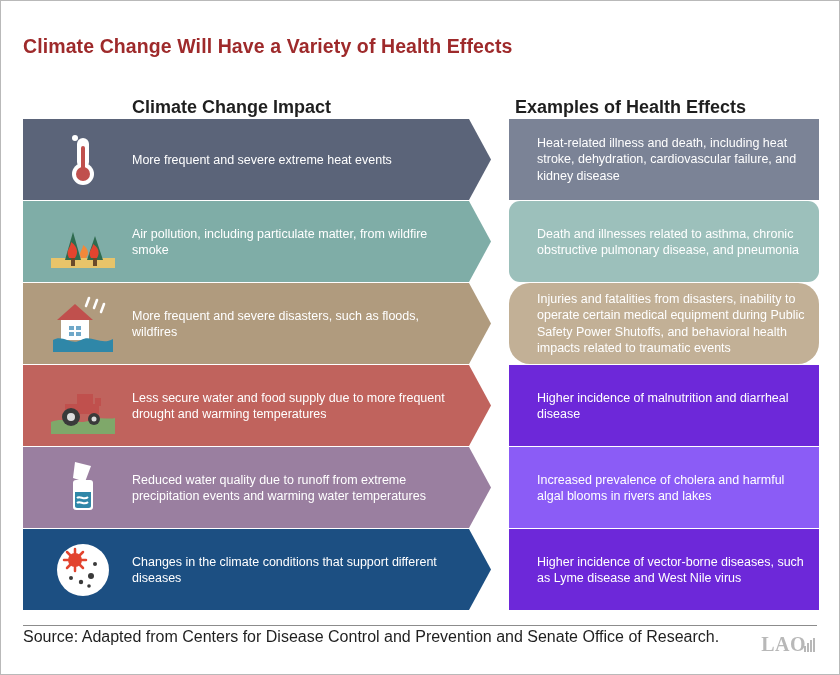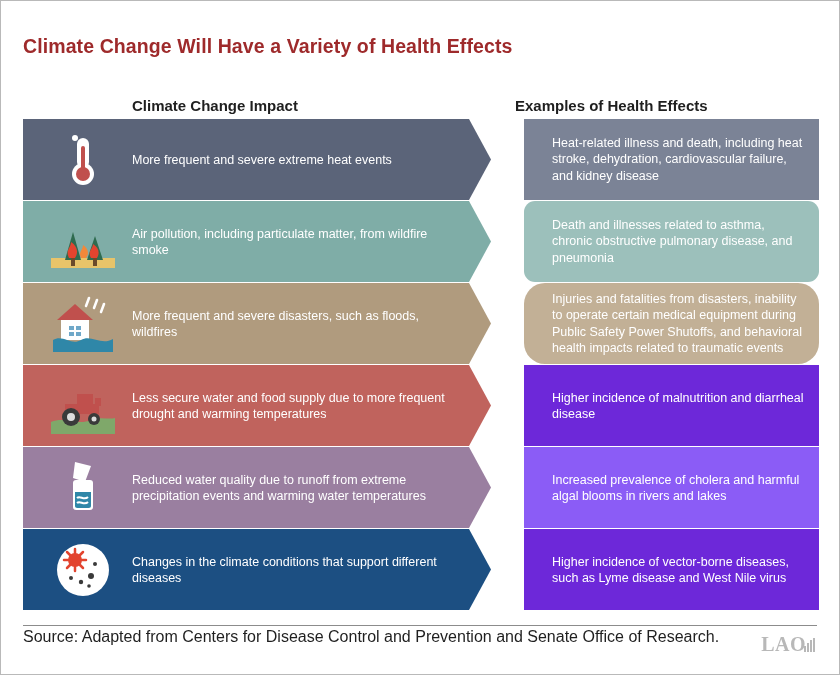--- a/index.html
+++ b/index.html
@@ -24,21 +24,21 @@
     position: absolute;
     left: 22px;
     top: 34px;
     font-size: 19.5px;
     font-weight: bold;
     color: #9e2a2b;
     letter-spacing: 0.1px;
   }
   .col-head {
     position: absolute;
-    font-size: 15px;
+    font-size: 18px;
     font-weight: bold;
     color: #1f1f1f;
     top: 96px;
   }
   #head-impact { left: 131px; }
   #head-effects { left: 514px; }
 
   #rows {
     position: absolute;
     left: 22px;
@@ -64,21 +64,20 @@
     width: 100%;
     height: 100%;
     clip-path: polygon(0 0, calc(100% - 22px) 0, 100% 50%, calc(100% - 22px) 100%, 0 100%);
   }
   .row .right {
     position: absolute;
     left: 486px;
     top: 0;
     right: 0;
     bottom: 0;
-    margin-left: 15px;
   }
   .row .impact-text {
     position: absolute;
     left: 109px;
     right: 40px;
     top: 50%;
     transform: translateY(-50%);
     color: #ffffff;
     font-size: 12.5px;
     line-height: 16.5px;

